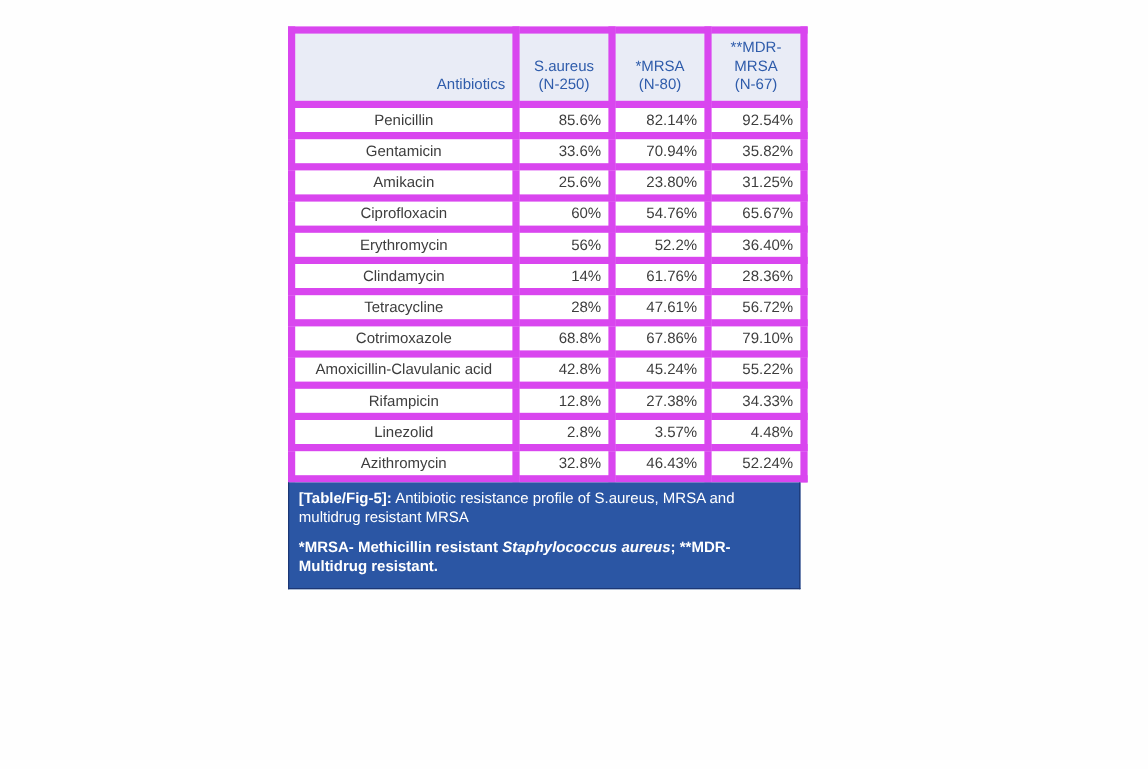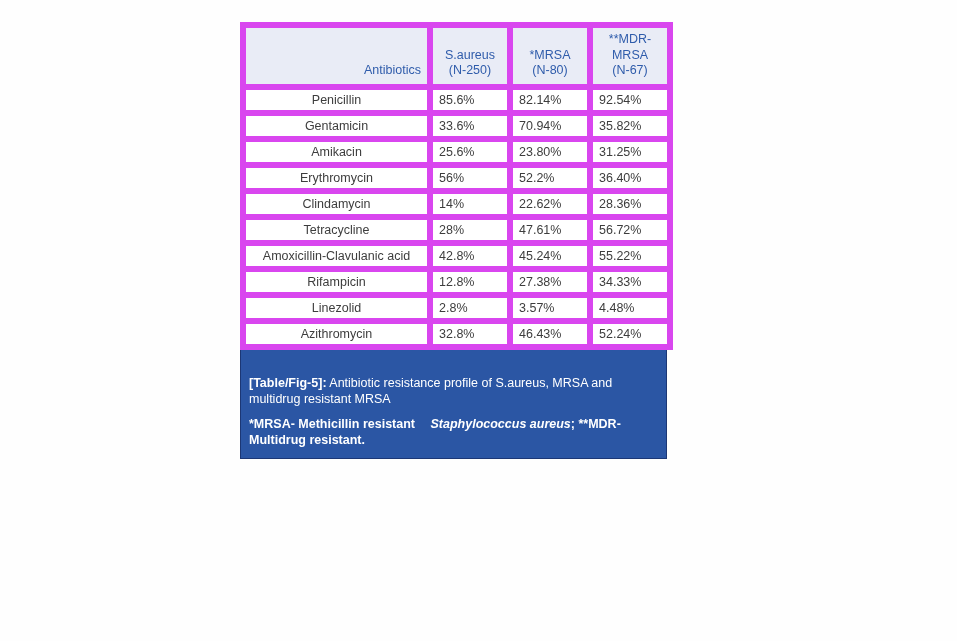--- a/index.html
+++ b/index.html
@@ -35,36 +35,36 @@
     white-space: pre-line;
     text-align: center;
   }
   table.resistance thead th.col-antibiotics { text-align: right; margin-left: 16px; }
   table.resistance tbody td {
     background: #ffffff;
     color: #3d3d3d;
     font-size: 12.5px;
     height: 24px;
     padding: 3px 6px;
-    text-align: left;
+    text-align: right;
     vertical-align: middle;
   }
   table.resistance tbody td.name { text-align: center; }
   .caption {
     background: #2b56a4;
     color: #ffffff;
     border: 1px solid #1c3775;
     border-top: none;
-    padding: 25px 8px 9px 8px;
+    padding: 5px 8px 9px 8px;
     font-size: 12.5px;
     line-height: 1.32;
   }
   .caption p + p { margin-top: 8px; }
   .caption .b { font-weight: bold; }
-  .caption .i { font-style: italic; margin-left: 12px; }
+  .caption .i { font-style: italic; }
 </style>
 </head>
 <body>
 
 <div class="page">
   <div class="figure">
     <table class="resistance">
       <colgroup>
         <col style="width:187px">
           <col style="width:80px">
@@ -96,36 +96,48 @@
           <td>70.94%</td>
           <td>35.82%</td>
         </tr>
         <tr>
           <td class="name">Amikacin</td>
           <td>25.6%</td>
           <td>23.80%</td>
           <td>31.25%</td>
         </tr>
         <tr>
+          <td class="name">Ciprofloxacin</td>
+          <td>60%</td>
+          <td>54.76%</td>
+          <td>65.67%</td>
+        </tr>
+        <tr>
           <td class="name">Erythromycin</td>
           <td>56%</td>
           <td>52.2%</td>
           <td>36.40%</td>
         </tr>
         <tr>
           <td class="name">Clindamycin</td>
           <td>14%</td>
-          <td>22.62%</td>
+          <td>61.76%</td>
           <td>28.36%</td>
         </tr>
         <tr>
           <td class="name">Tetracycline</td>
           <td>28%</td>
           <td>47.61%</td>
           <td>56.72%</td>
+        </tr>
+        <tr>
+          <td class="name">Cotrimoxazole</td>
+          <td>68.8%</td>
+          <td>67.86%</td>
+          <td>79.10%</td>
         </tr>
         <tr>
           <td class="name">Amoxicillin-Clavulanic acid</td>
           <td>42.8%</td>
           <td>45.24%</td>
           <td>55.22%</td>
         </tr>
         <tr>
           <td class="name">Rifampicin</td>
           <td>12.8%</td>

